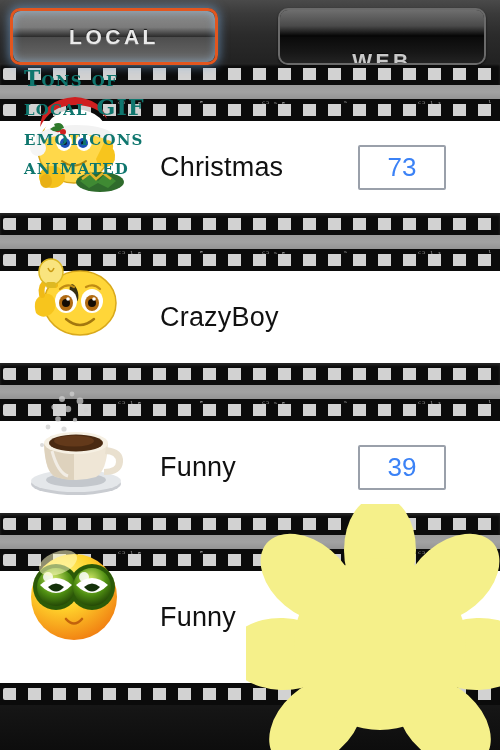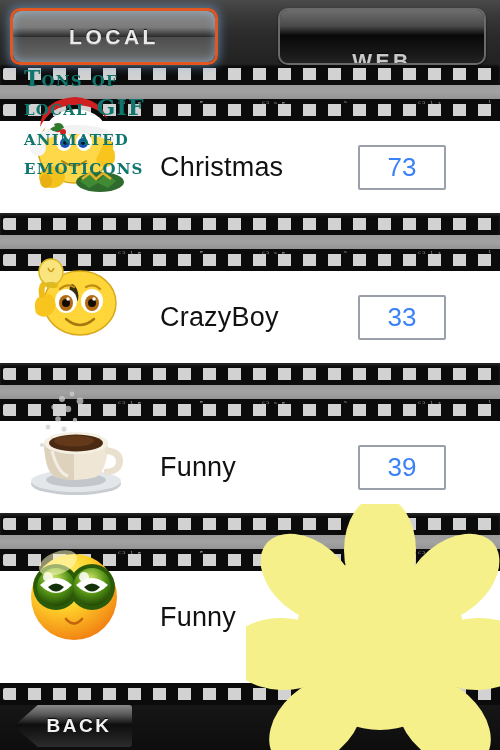--- a/index.html
+++ b/index.html
@@ -314,23 +314,20 @@
             <path d="M48 84 q14 12 28 0" stroke="#a3780f" stroke-width="2.4" fill="none" stroke-linecap="round"></path>
             <path d="M18 78 q-4 -14 6 -18 q10 -4 13 6 q2 8 -4 13 q-8 6 -15 -1z" fill="#f7c51d"></path>
             <path d="M24 60 q-2 -10 5 -14 q6 -3 8 4" fill="none" stroke="#f0ba17" stroke-width="6" stroke-linecap="round"></path>
             <ellipse cx="33" cy="37" rx="12" ry="13" fill="#f9e47e"></ellipse>
             <ellipse cx="33" cy="37" rx="12" ry="13" fill="none" stroke="#ddb923" stroke-width="1.5"></ellipse>
             <rect x="28" y="47" width="10" height="6" rx="2" fill="#ddb923"></rect>
             <path d="M30 33 q3 7 6 0" stroke="#c99a12" stroke-width="1.5" fill="none"></path>
           </svg>
         </div>
         <div class="rowlabel">CrazyBoy</div>
-        <div class="countbox">
-          <span>33</span>
-        </div>
       </div>
     </div>
 
     <div class="row">
       <div class="filmsep">
         <div class="strip top">
           <div class="holes"></div>
         </div>
         <div class="gapbar"></div>
         <div class="strip">
@@ -433,39 +430,36 @@
 
       </div>
     </div>
 
   </div>
 
   <div class="footer">
     <div class="strip">
       <div class="holes"></div>
     </div>
-    <div class="backbtn">
-      <span class="lbl">BACK</span>
-    </div>
   </div>
 
   <div class="flower">
     <svg viewBox="0 0 268 252" width="268" height="252">
       <g fill="#f5f08a">
         <ellipse cx="134" cy="46" rx="36" ry="54"></ellipse>
         <ellipse cx="62" cy="74" rx="36" ry="54" transform="rotate(-50 62 74)"></ellipse>
         <ellipse cx="206" cy="74" rx="36" ry="54" transform="rotate(50 206 74)"></ellipse>
         <ellipse cx="36" cy="150" rx="36" ry="54" transform="rotate(-88 36 150)"></ellipse>
         <ellipse cx="232" cy="150" rx="36" ry="54" transform="rotate(88 232 150)"></ellipse>
         <ellipse cx="70" cy="218" rx="36" ry="54" transform="rotate(-132 70 218)"></ellipse>
         <ellipse cx="198" cy="218" rx="36" ry="54" transform="rotate(132 198 218)"></ellipse>
         <circle cx="134" cy="140" r="86"></circle>
       </g>
     </svg>
   </div>
   <div class="flowertext">
     <div>Tons of</div>
     <div>local  GIF</div>
+    <div>emoticons</div>
     <div>animated</div>
-    <div>emoticons</div>
   </div>
 
 </div>
 
 </body></html>

